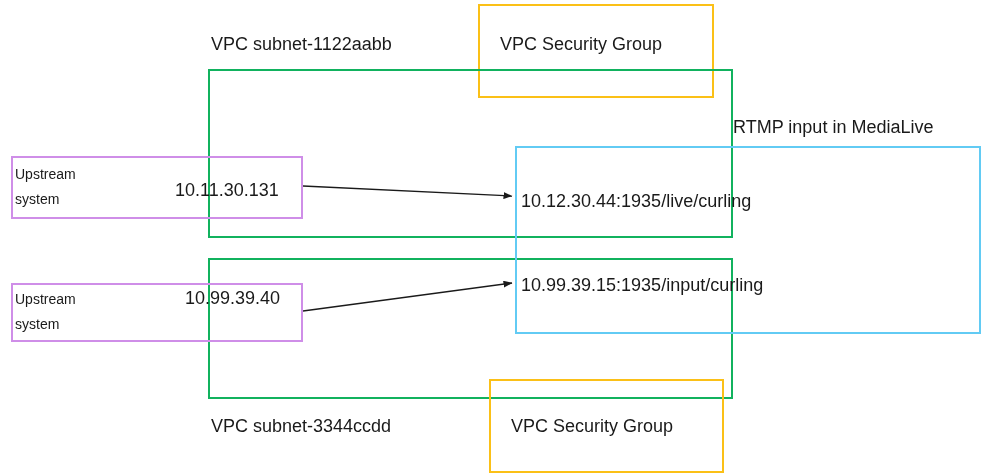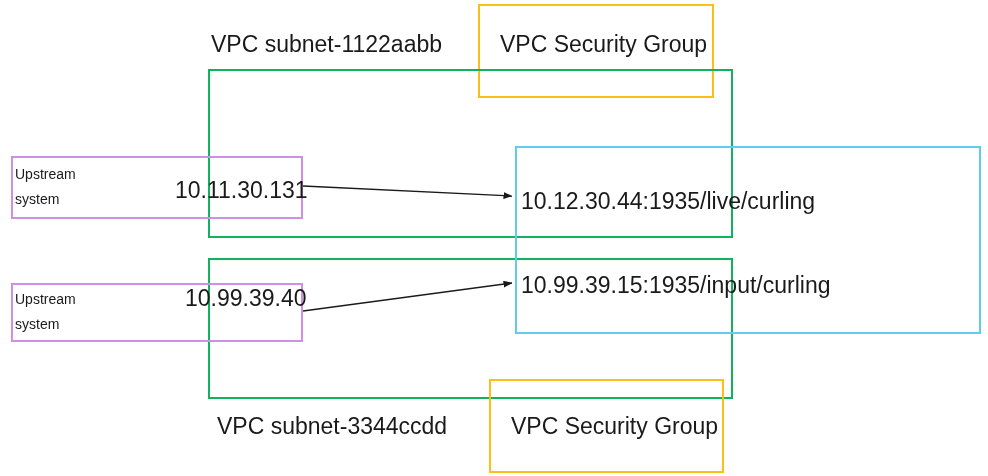--- a/index.html
+++ b/index.html
@@ -30,21 +30,21 @@
   }
   .box-upstream {
     border: 2px solid var(--c-upstream);
   }
   .box-rtmp {
     border: 2px solid var(--c-rtmp);
   }
   .label {
     position: absolute;
     color: #1a1a1a;
-    font-size: 23px;
+    font-size: 18px;
     line-height: 23px;
     white-space: pre;
   }
   .label-upstream {
     font-size: 14px;
     line-height: 25px;
   }
   #arrows {
     position: absolute;
     left: 0;
@@ -62,26 +62,27 @@
 
 <div id="canvas" style="--c-subnet:#11b25e; --c-secgroup:#fbc017; --c-upstream:#cf8ee8; --c-rtmp:#62cbf4;">
 
   <div class="box box-secgroup z-mid" style="left:478px; top:4px; width:236px; height:94px;"></div>
   <div class="label z-txt" style="left:500px; top:33px;">VPC Security Group</div>
 
   <div class="box box-subnet z-mid" style="left:208px; top:69px; width:525px; height:169px;"></div>
   <div class="label z-txt" style="left:211px; top:33px;">VPC subnet-1122aabb</div>
 
   <div class="box box-subnet z-mid" style="left:208px; top:258px; width:525px; height:141px;"></div>
-  <div class="label z-txt" style="left:217px; top:415px;">VPC subnet-3344ccdd</div>
+  <div class="label z-txt" style="left:211px; top:415px;">VPC subnet-3344ccdd</div>
 
   <div class="box box-secgroup z-mid" style="left:489px; top:379px; width:235px; height:94px;"></div>
   <div class="label z-txt" style="left:511px; top:415px;">VPC Security Group</div>
 
   <div class="box box-rtmp z-mid" style="left:515px; top:146px; width:466px; height:188px;"></div>
+  <div class="label z-txt" style="left:733px; top:116px;">RTMP input in MediaLive</div>
 
   <div class="box box-upstream z-top" style="left:11px; top:156px; width:292px; height:63px;"></div>
   <div class="label label-upstream z-txt" style="left:15px; top:162px;">Upstream</div>
   <div class="label label-upstream z-txt" style="left:15px; top:187px;">system</div>
   <div class="label z-txt" style="left:175px; top:179px;">10.11.30.131</div>
 
   <div class="box box-upstream z-top" style="left:11px; top:283px; width:292px; height:59px;"></div>
   <div class="label label-upstream z-txt" style="left:15px; top:287px;">Upstream</div>
   <div class="label label-upstream z-txt" style="left:15px; top:312px;">system</div>
   <div class="label z-txt" style="left:185px; top:287px;text-align:center;">10.99.39.40</div>

